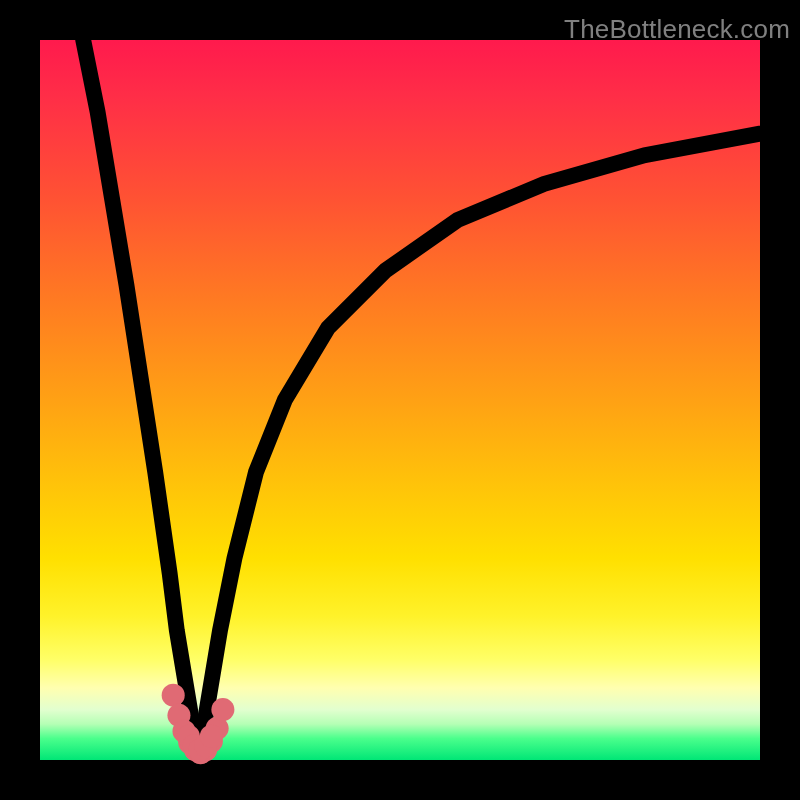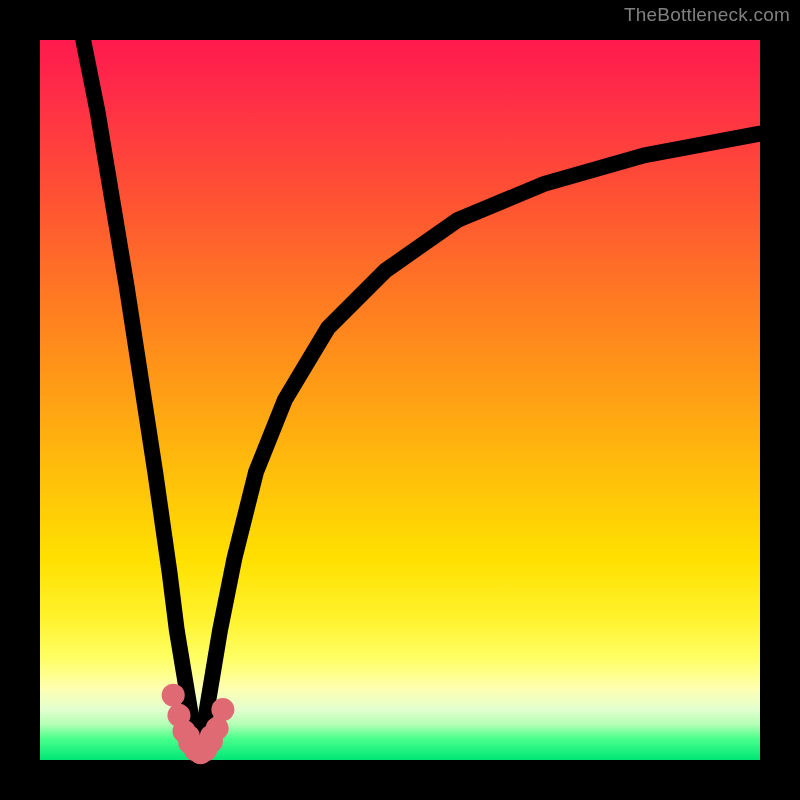--- a/index.html
+++ b/index.html
@@ -36,24 +36,24 @@
       #ffff66 86%,
       #ffffb0 90%,
       #e2ffcf 93%,
       #b5ffb5 95%,
       #4bff8c 97%,
       #00e676 100%
     );
   }
   .attrib {
     position: absolute;
-    top: 4px;
+    top: 14px;
     right: 10px;
     color: #808080;
-    font-size: 19px;
+    font-size: 26px;
     letter-spacing: 0.2px;
     user-select: none;
   }
   svg.curves {
     position: absolute;
     left: 0;
     top: 0;
     width: 720px;
     height: 720px;
     overflow: visible;

